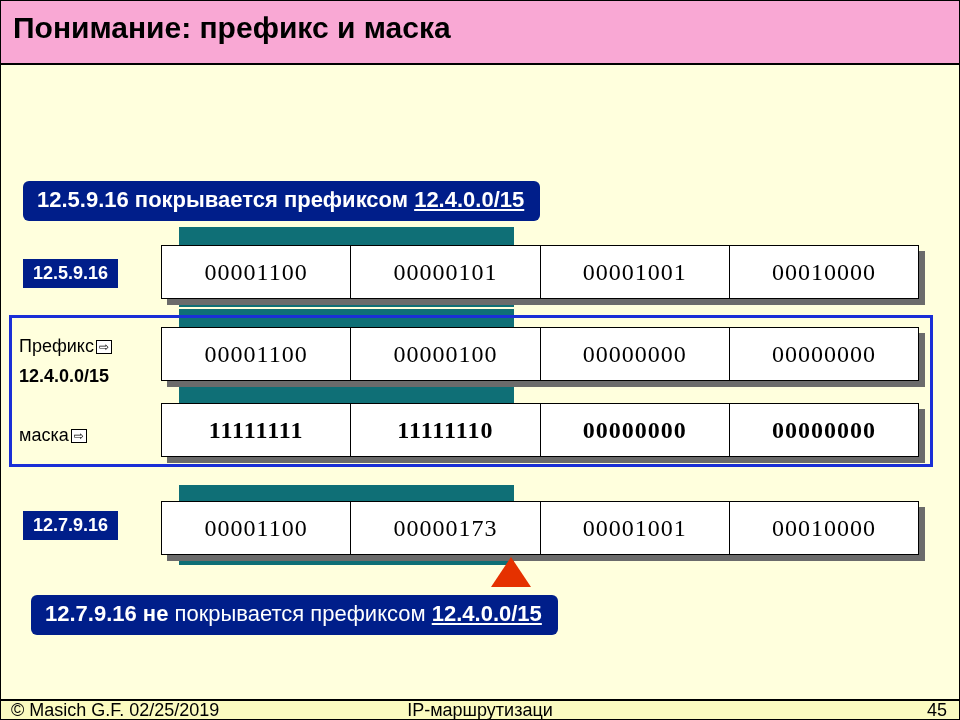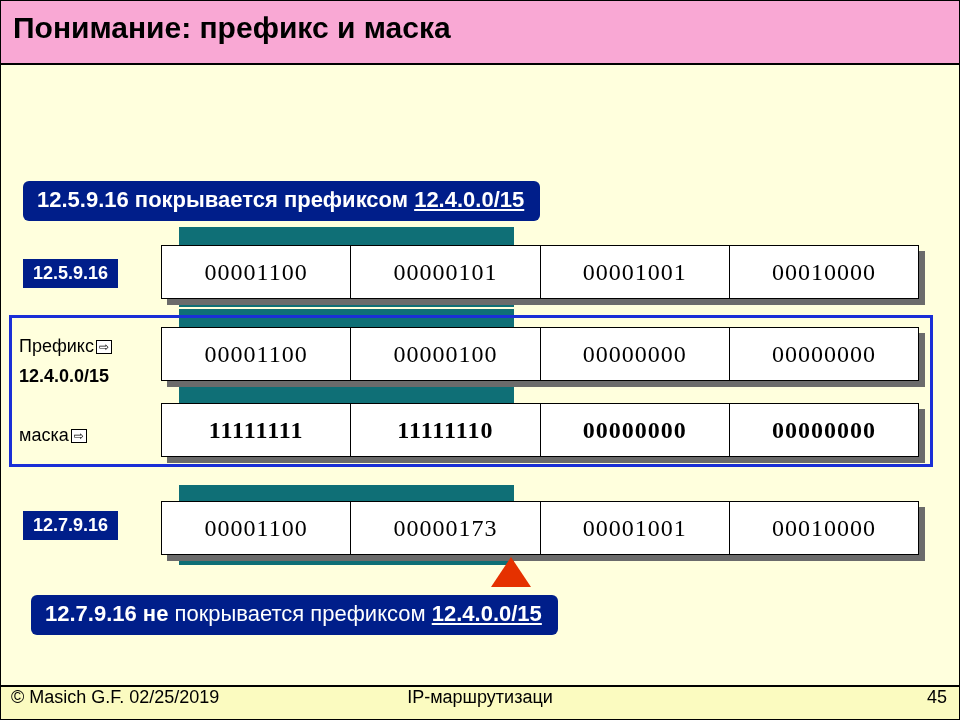--- a/index.html
+++ b/index.html
@@ -45,21 +45,21 @@
   .teal2 { left:178px; top:128px; width:335px; height:154px; }
   .teal3 { left:178px; top:304px; width:335px; height:80px; }
 
   
   .group-box { position:absolute; left:8px; top:134px; width:924px; height:152px; border:3px solid #1a2fd6; }
 
   
   .tri { position:absolute; left:490px; top:376px; width:0; height:0; border-left:20px solid transparent; border-right:20px solid transparent; border-bottom:30px solid #e53100; }
 
   
-  .footer { position:absolute; left:0; right:0; bottom:0; height:34px; background:#fbfbc0; border-top:2px solid #000; font-size:18px; display:flex; align-items:flex-start; }
+  .footer { position:absolute; left:0; right:0; bottom:0; height:20px; background:#fbfbc0; border-top:2px solid #000; font-size:18px; display:flex; align-items:center; }
   .footer .l { position:absolute; left:10px; }
   .footer .c { width:100%; text-align:center; }
   .footer .r { position:absolute; right:12px; }
 
   .arrow-glyph { display:inline-block; border:1px solid #000; padding:0 2px; font-size:12px; line-height:12px; background:#fff; }
 </style>
 </head>
 <body>
 
 <div class="slide">

